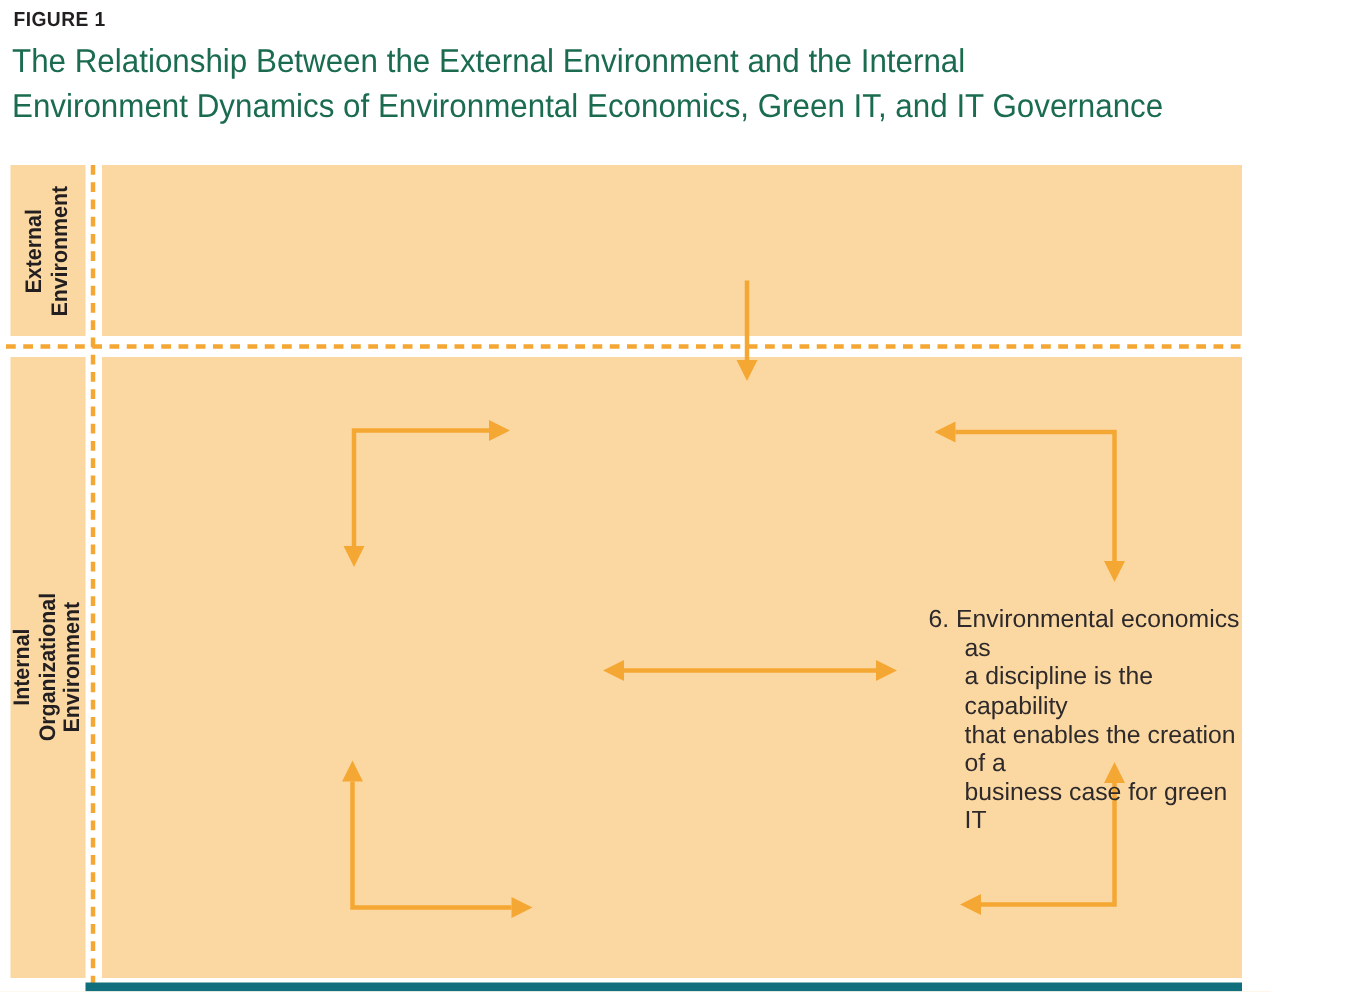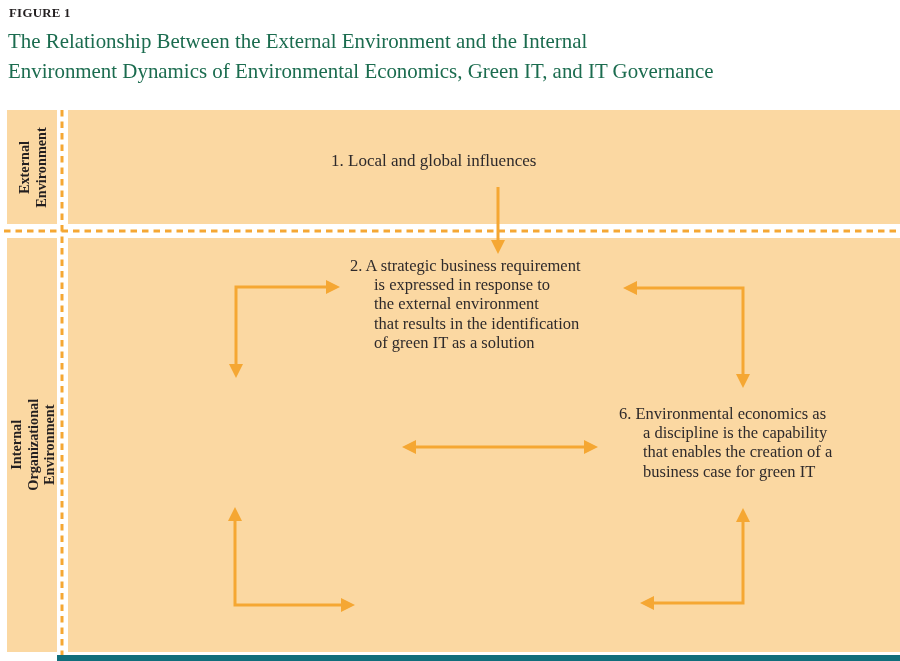--- a/index.html
+++ b/index.html
@@ -1,19 +1,19 @@
 <!DOCTYPE html>
 <html style="--band-fill: #FBD8A2; --arrow-orange: #F5A733; --title-green: #1B6C4F; --node-text: #2E2A2B; --label-text: #231F20; --footer-bar: #116E7C;"><head>
 <meta charset="utf-8">
 <style>
   html,body { margin:0; padding:0; background:#ffffff; }
   .page {
-    position:relative; width:900px; height:661px; overflow:hidden;
+    position:relative; width:828px; height:661px; overflow:hidden;
     background:#ffffff;
-    font-family:Liberation Serif, serif;
+    font-family:Liberation Sans, sans-serif;
   }
   .eyebrow {
     position:absolute; left:9px; top:5px;
     font-size:13.5px; font-weight:700; letter-spacing:.3px;
     color:var(--label-text,#231F20);
     transform:scaleX(.95); transform-origin:0 0;
   }
   .title {
     position:absolute; left:8px; top:26px; margin:0;
     font-size:22px; line-height:30px; font-weight:400;
@@ -108,25 +108,19 @@
       <polygon class="head" points="341,598 341,612 355,605"></polygon>
     </g>
 
     <g>
       <polyline class="arrow" points="743,522 743,603 654,603"></polyline>
       <polygon class="head" points="736,522 750,522 743,508"></polygon>
       <polygon class="head" points="654,596 654,610 640,603"></polygon>
     </g>
   </svg>
 
-  <div class="node node-1">1. Local and global influences</div>
-  <div class="node node-2 hang">2. A strategic business requirement
-is expressed in response to
-the external environment
-that results in the identification
-of green IT as a solution</div>
   <div class="node node-3 hang">6. Environmental economics as
 a discipline is the capability
 that enables the creation of a
 business case for green IT</div>
 
   <div class="footer-bar"></div>
 </div>
 
 </body></html>

